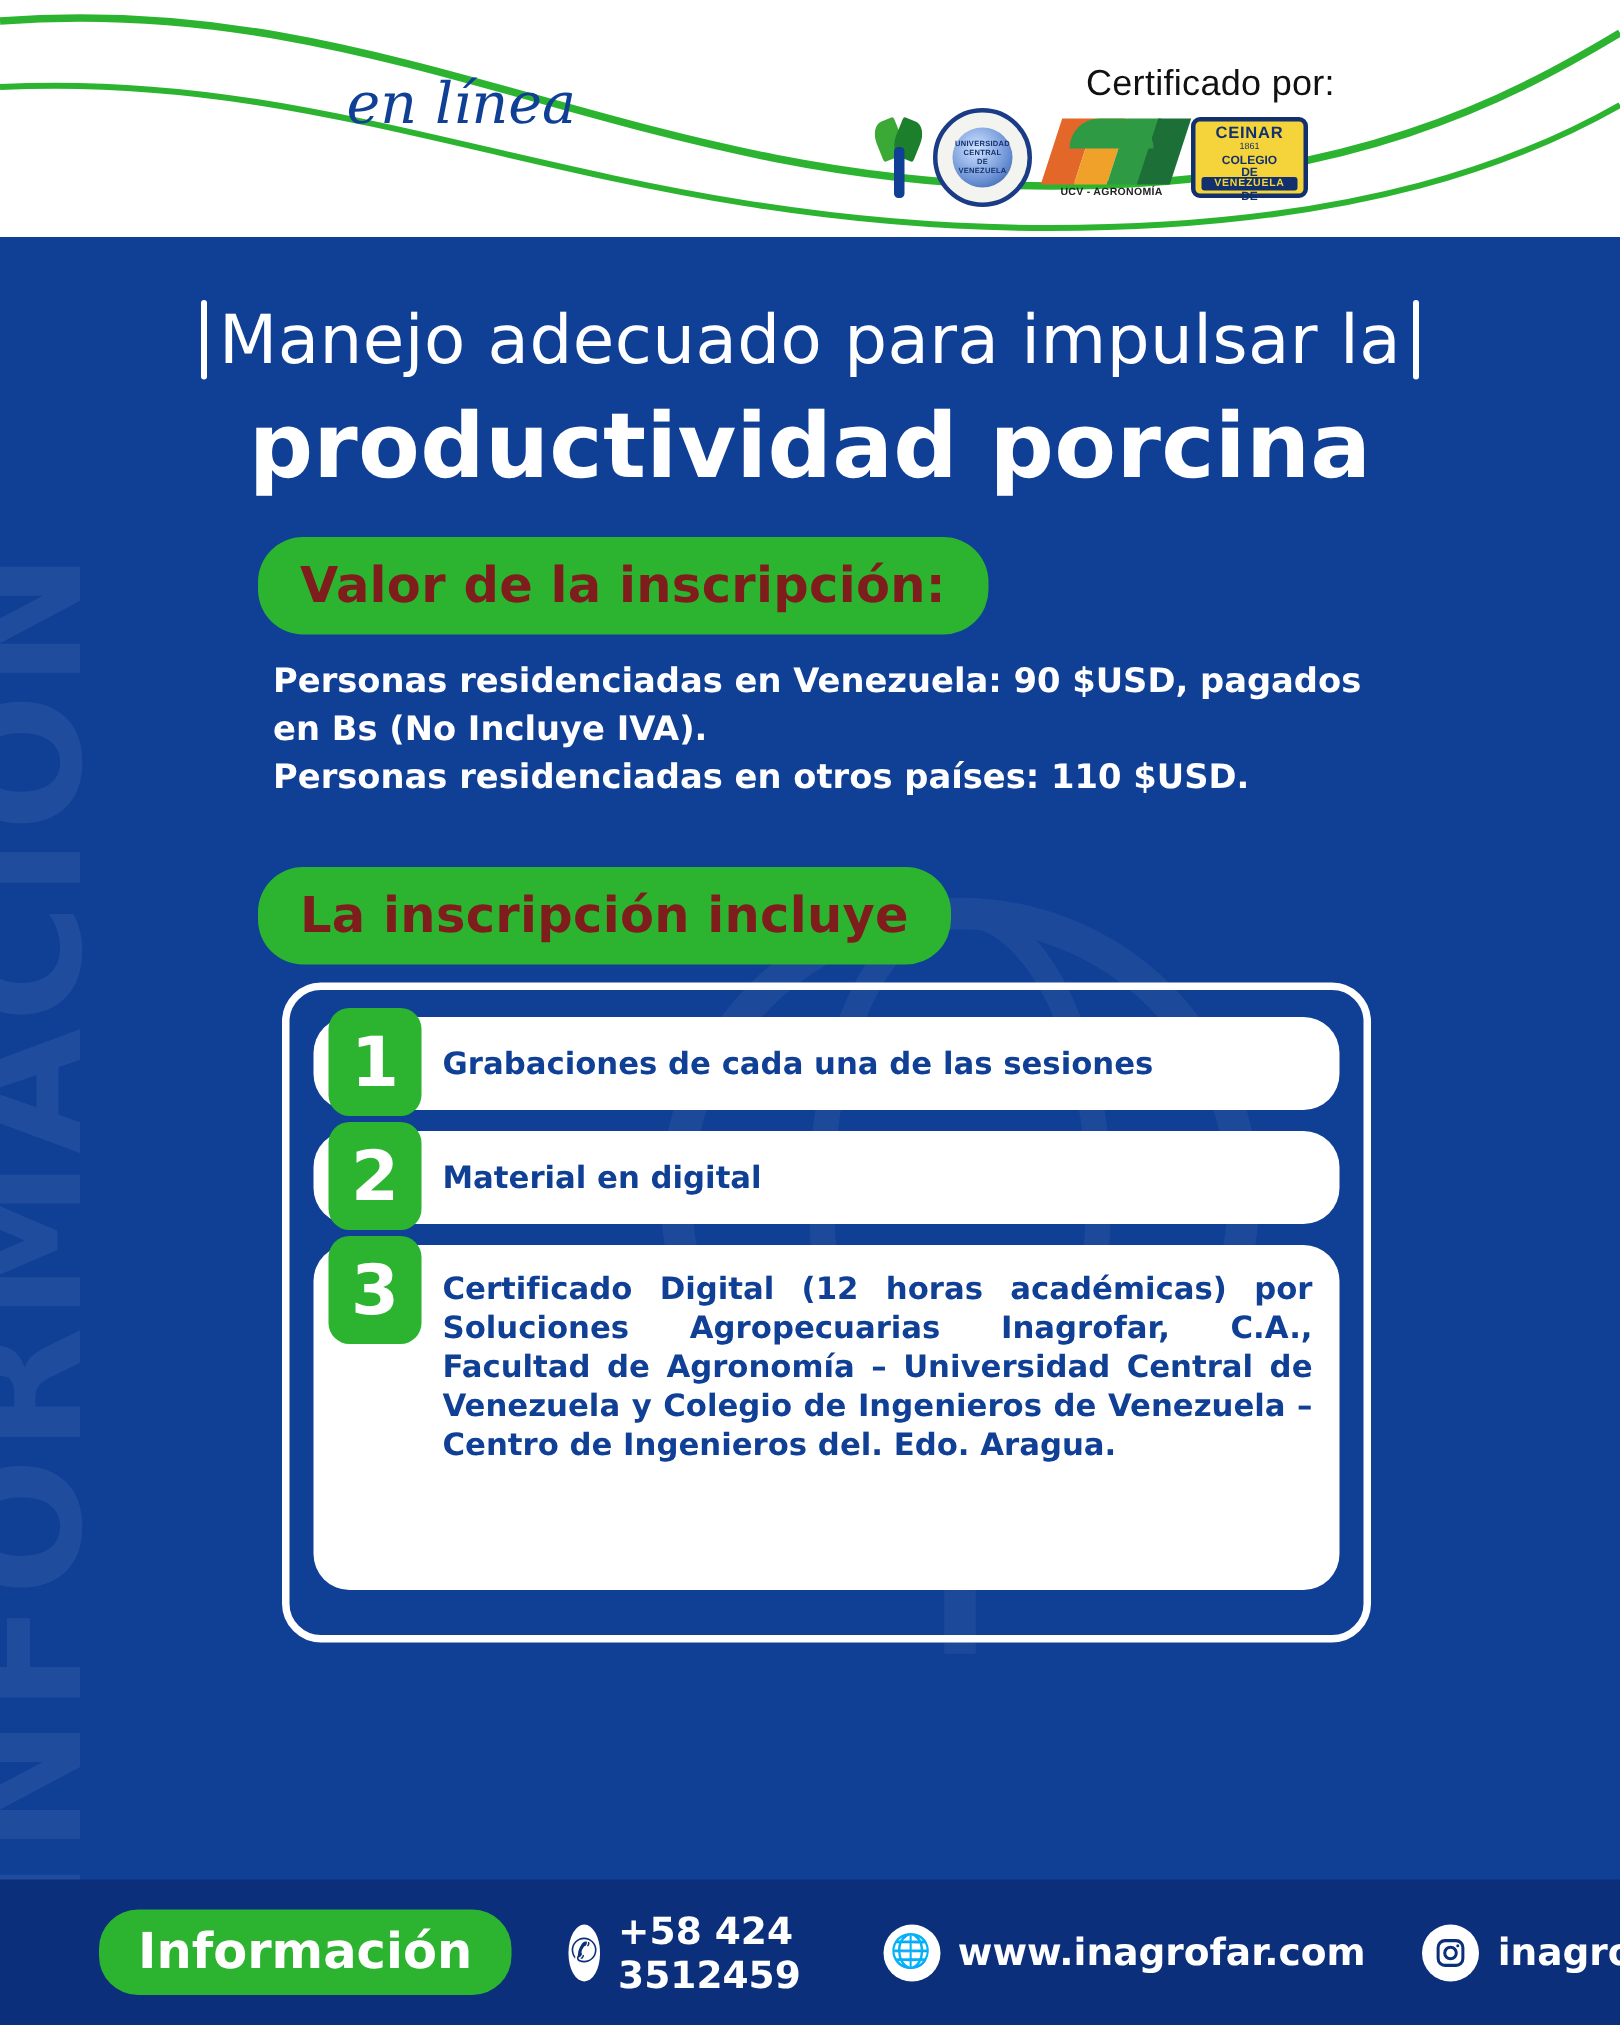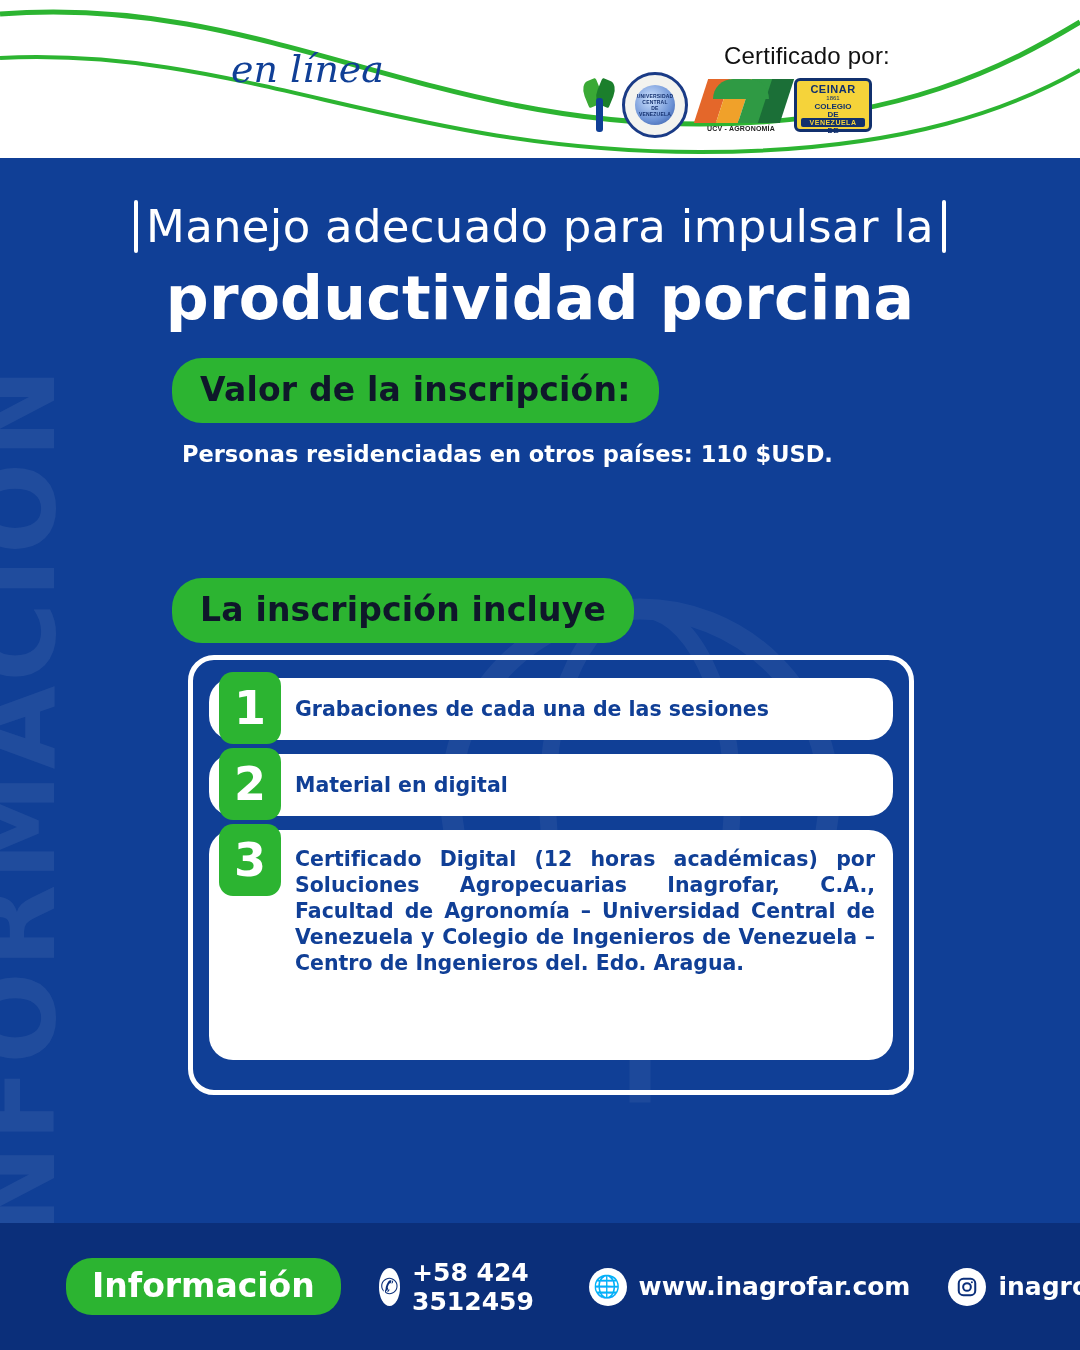--- a/index.html
+++ b/index.html
@@ -230,21 +230,21 @@
     color: #ffffff;
     margin-top: 6px;
     letter-spacing: .2px;
     font-family: "DejaVu Sans", sans-serif;
   }
 
   
   .pill {
     display: inline-block;
     background: #2cb431;
-    color: #0f172a;
+    color: #7f1d1d;
     font-size: 33px;
     font-weight: bold;
     padding: 12px 28px 14px 28px;
     border-radius: 30px;
     font-family: "DejaVu Sans", sans-serif;
     letter-spacing: .2px;
   }
   #pill-valor { position: absolute; left: 172px; top: 358px; }
   #pill-incluye { position: absolute; left: 172px; top: 578px; }
 
@@ -300,21 +300,21 @@
     font-family: "DejaVu Sans", sans-serif;
   }
   #item-3 { min-height: 230px; align-items: flex-start; }
   #item-3 .num { top: -6px; }
   #item-3 .txt { padding-top: 16px; }
 
   
   .footer {
     position: absolute;
     left: 0; bottom: 0;
-    width: 1080px; height: 127px;
+    width: 1080px; height: 97px;
     background: #0b2f7a;
     display: flex;
     align-items: center;
     margin-top: 24px;
   }
   .footer-pill {
     margin-left: 66px;
     background: #2cb431;
     color: #ffffff;
     font-size: 33px;
@@ -399,20 +399,21 @@
     <path d="M100 200 L100 255" stroke="#ffffff" stroke-width="10"></path>
   </svg>
 
   <div class="title-wrap">
     <span class="title-1">Manejo adecuado para impulsar la</span>
     <span class="title-2">productividad porcina</span>
   </div>
 
   <div class="pill" id="pill-valor">Valor de la inscripción:</div>
   <div class="price-block">
+    <div>Personas residenciadas en Venezuela: 90 $USD, pagados en Bs (No Incluye IVA).</div>
     <div>Personas residenciadas en otros países: 110 $USD.</div>
   </div>
 
   <div class="pill" id="pill-incluye">La inscripción incluye</div>
 
   <div class="items-card">
     <div class="item-row" id="item-1">
       <span class="num">1</span>
       <span class="txt">Grabaciones de cada una de las sesiones</span>
     </div>

